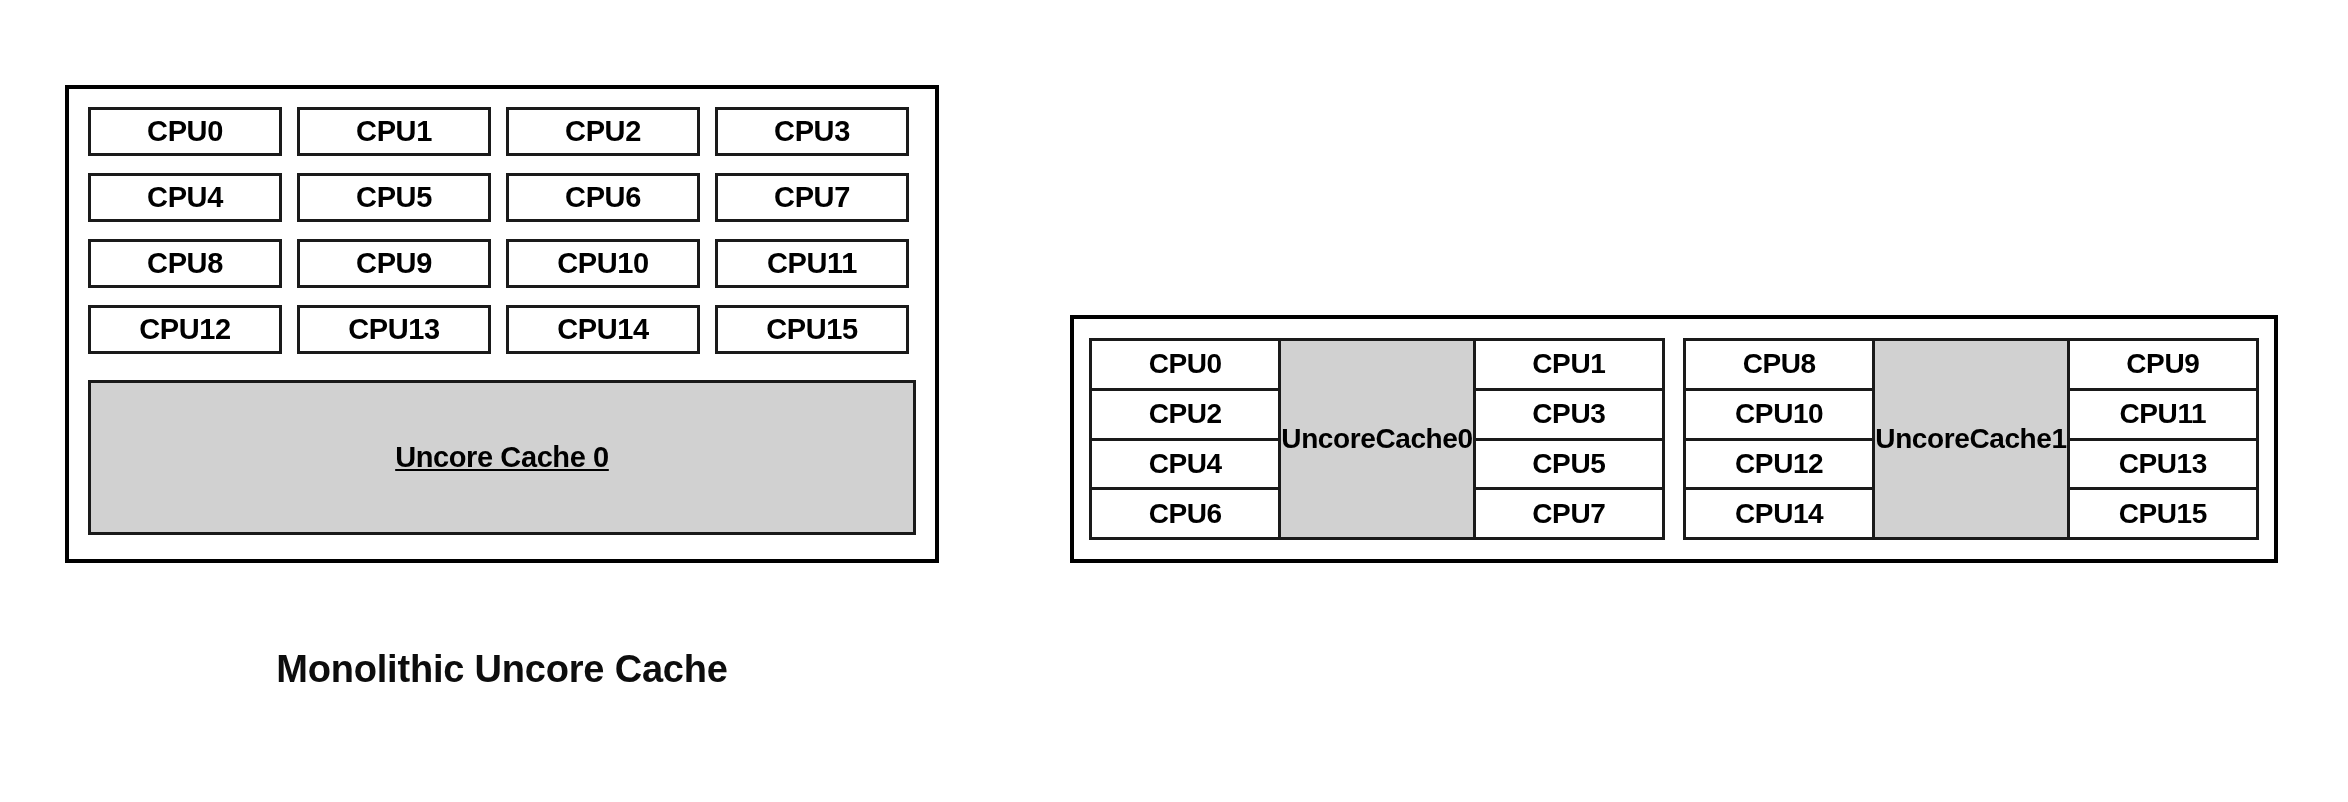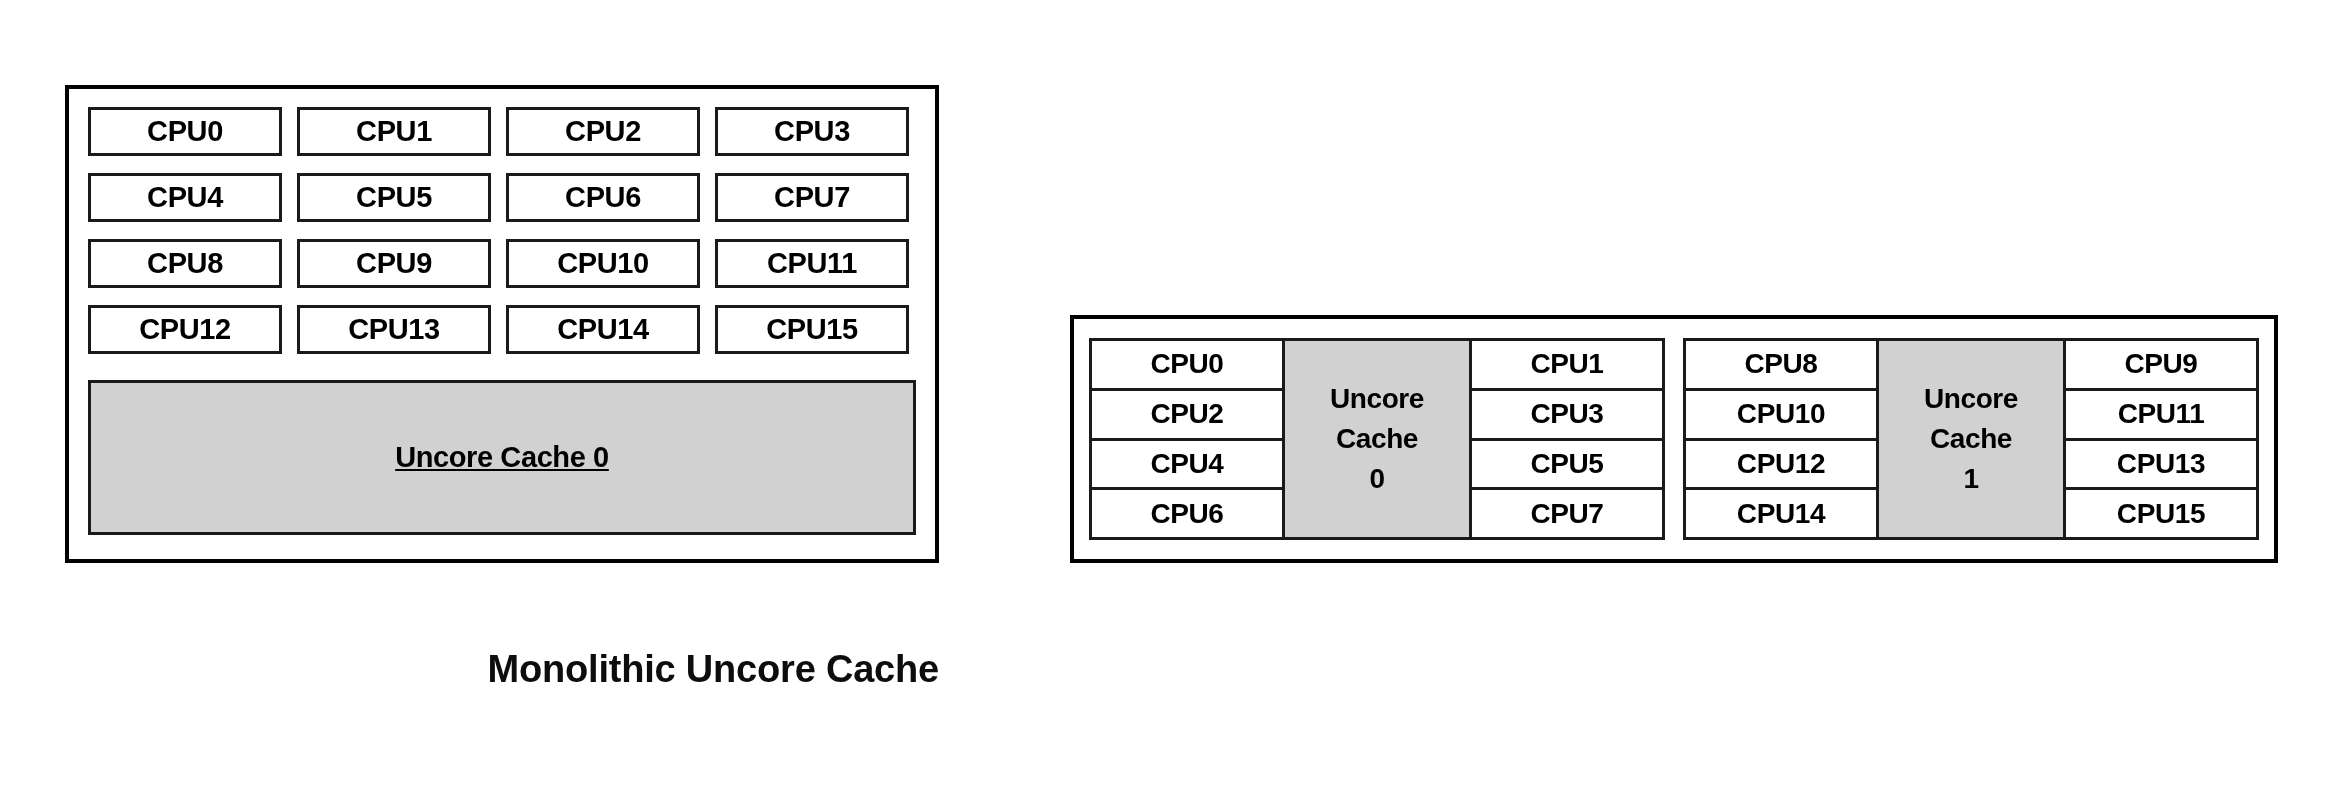--- a/index.html
+++ b/index.html
@@ -133,41 +133,41 @@
   }
   .cpu-cell:last-child { border-bottom: none; }
 
   .cache-col {
     flex: 0 0 190px;
     background: #d1d1d1;
     border-left: 3px solid #1a1a1a;
     border-right: 3px solid #1a1a1a;
     box-sizing: border-box;
     display: flex;
-    flex-direction: column;
+    flex-direction: row;
     align-items: center;
     justify-content: center;
     font-size: 28px;
     font-weight: bold;
     color: #000000;
     letter-spacing: -0.4px;
     line-height: 1.42;
     text-align: center;
   }
   .cache-col span { display: block; }
 
   
   .caption {
     position: absolute;
     font-size: 38px;
     font-weight: bold;
     color: #0d0d0d;
     letter-spacing: -0.2px;
     white-space: nowrap;
-    text-align: right;
+    text-align: center;
   }
   .caption-mono {
     left: 65px;
     top: 648px;
     width: 874px;
   }
   .caption-split {
     left: 1070px;
     top: 648px;
     width: 1208px;

